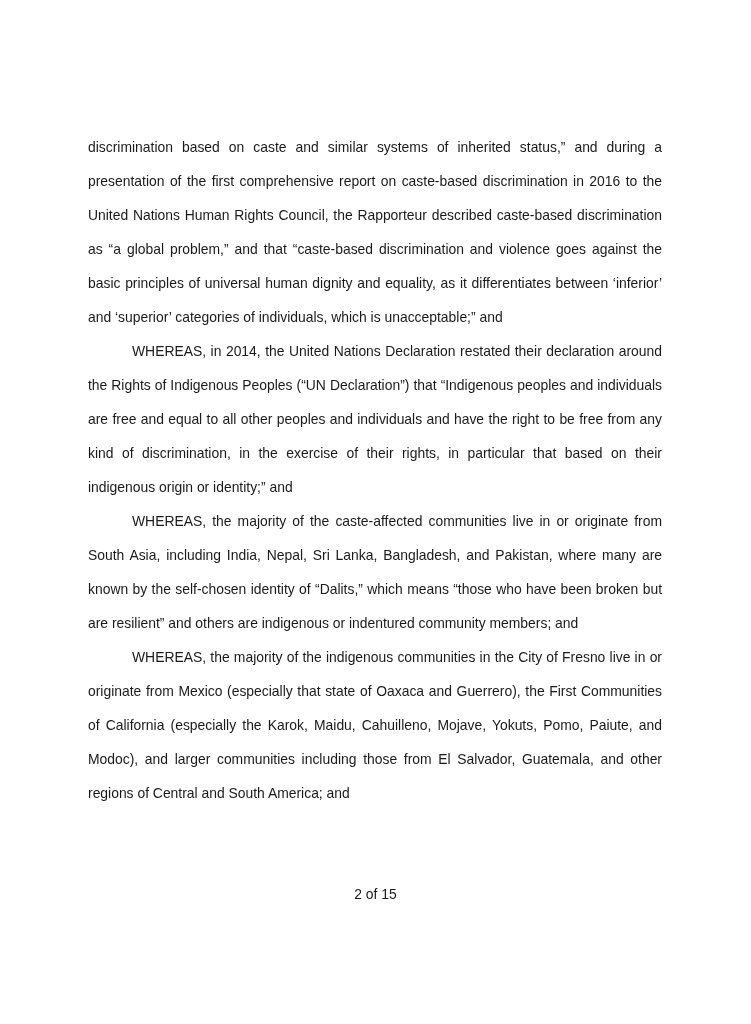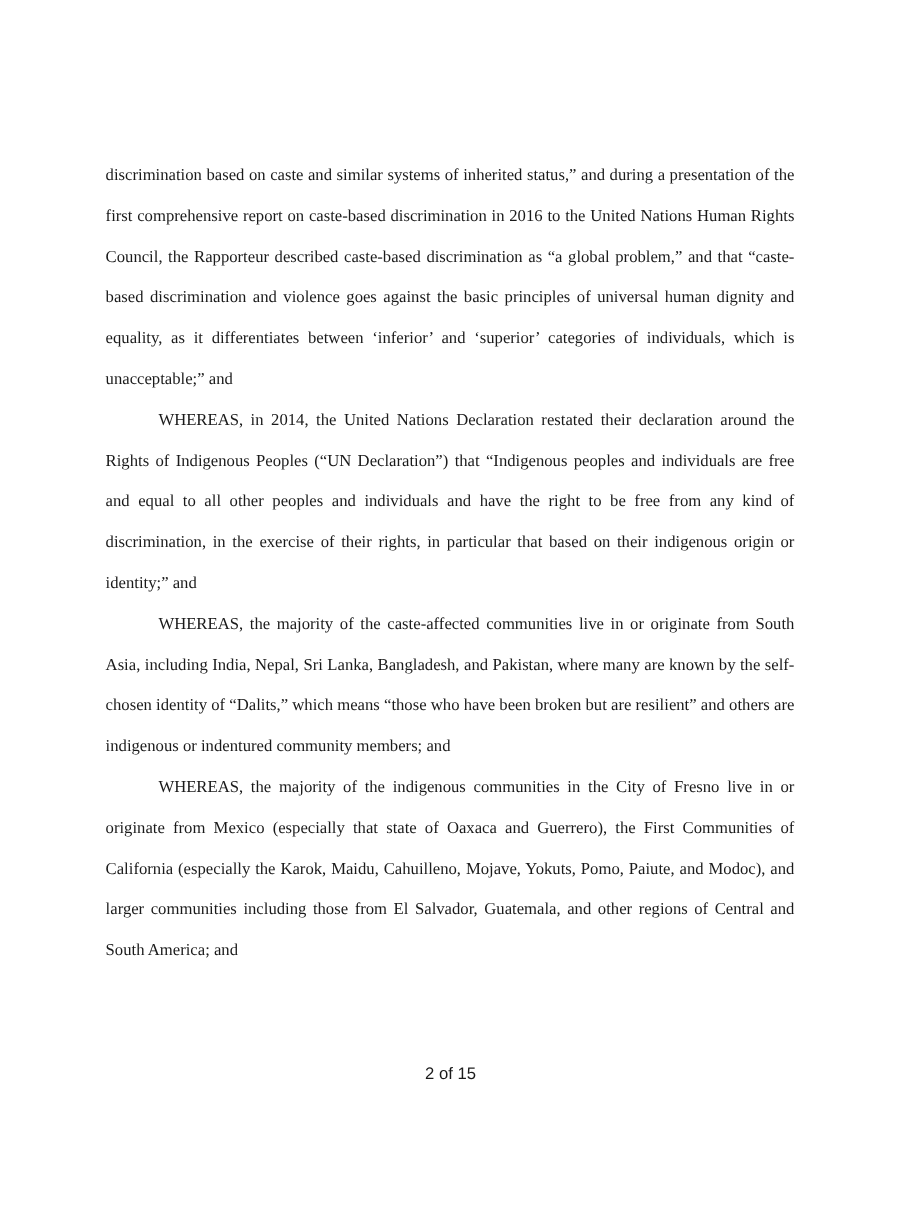--- a/index.html
+++ b/index.html
@@ -9,21 +9,20 @@
     position: relative;
     overflow: hidden;
     font-family: "Liberation Sans", sans-serif;
     color: #1a1a1a;
   }
   .page {
     position: absolute;
     left: 88px;
     top: 130px;
     width: 574px;
-    font-family: Liberation Serif, serif;
   }
   .para {
     margin: 0;
     font-size: 13.9px;
     line-height: 34px;
     text-align: justify;
     text-align-last: left;
   }
   .indent { text-indent: 44px; }
   .footer {

